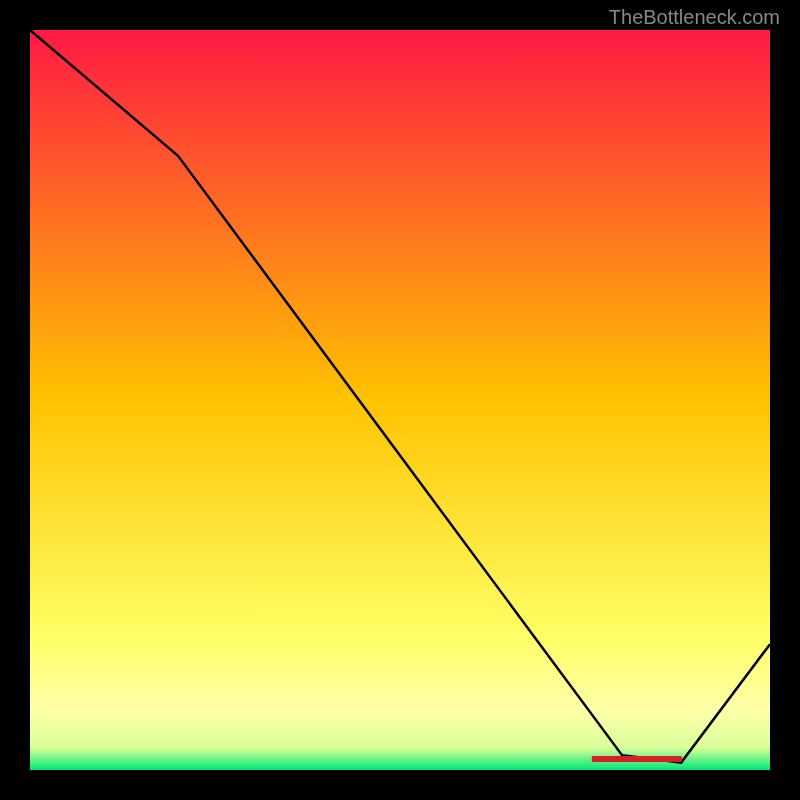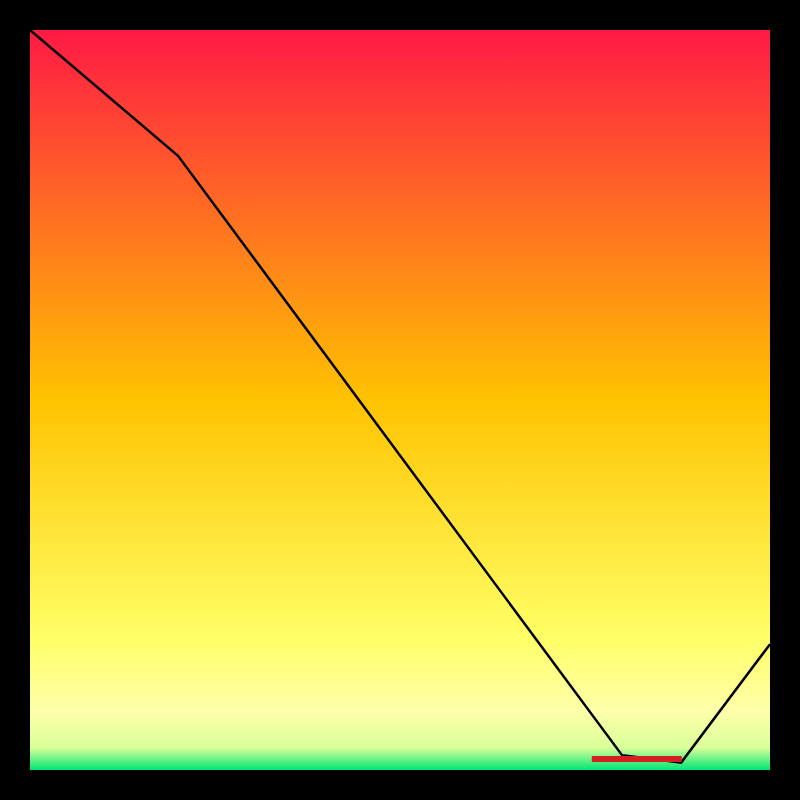--- a/index.html
+++ b/index.html
@@ -47,13 +47,14 @@
 
   <rect id="plot-rect" fill="url(#bg-grad)" x="30" y="30" width="740" height="740"></rect>
 
   <path id="data-path" fill="none" stroke="#000000" stroke-width="2.5" d="M30.0 30.0 L178.0 155.8 L622.0 755.2 L681.2 762.6 L770.0 644.2 "></path>
 
   <g id="annot">
     <rect id="annot-rect" height="6" fill="#d42020" rx="1" x="591.8" y="755.9" width="90"></rect>
   </g>
 </svg>
 
+<div class="attribution">TheBottleneck.com</div>
 </div>
 
 </body></html>

